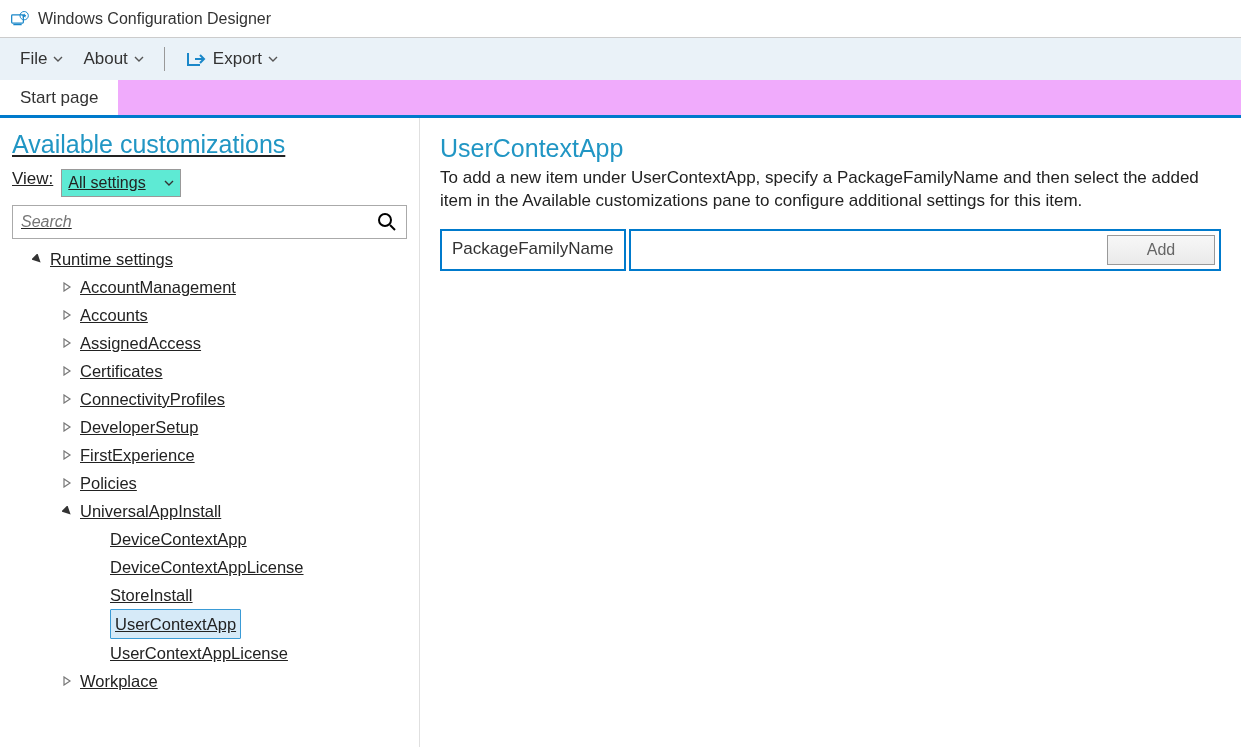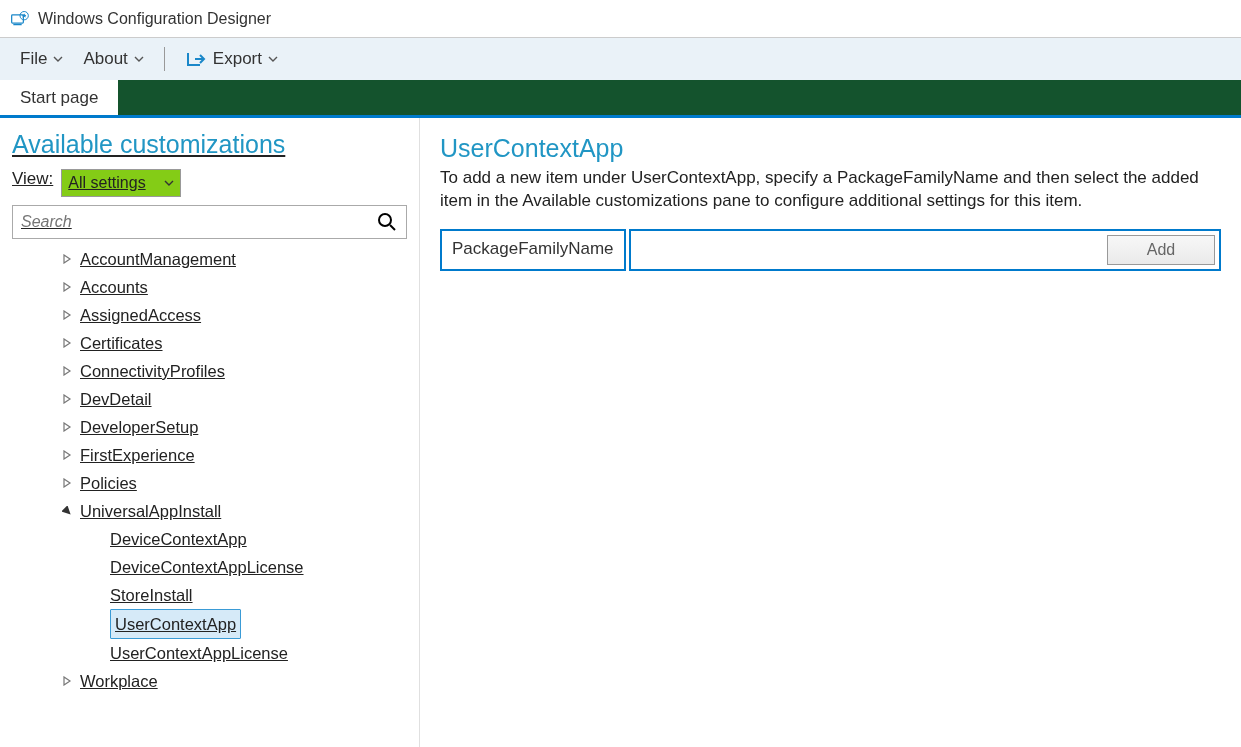--- a/index.html
+++ b/index.html
@@ -8,32 +8,32 @@
     .titlebar { display: flex; align-items: center; height: 38px; padding: 0 10px; border-bottom: 1px solid #ccc; }
     .titlebar .app-icon { width: 20px; height: 16px; margin-right: 8px; }
     .titlebar .app-title { font-size: 16px; color: #333; }
 
     .menubar { display: flex; align-items: center; height: 42px; padding: 0 10px; background: #eaf2f8; border-bottom: 1px solid #eaf2f8; }
     .menubar .menu-item { display: flex; align-items: center; padding: 4px 10px; font-size: 17px; color: #333; cursor: default; }
     .menubar .menu-item .caret { margin-left: 6px; }
     .menubar .divider { width: 1px; height: 24px; background: #999; margin: 0 10px; }
     .menubar .export-icon { width: 22px; height: 18px; margin-right: 6px; }
 
-    .tabbar { display: flex; align-items: flex-end; height: 38px; background: #14532d; border-bottom: 3px solid #007acc; }
+    .tabbar { display: flex; align-items: flex-end; height: 38px; background: #f0abfc; border-bottom: 3px solid #007acc; }
     .tab { display: flex; align-items: center; height: 35px; padding: 0 20px; font-size: 17px; background: #fff; color: #333; cursor: default; }
     .tab.active { background: #007acc; color: #fff; }
     .tab.active .close-x { margin-left: 22px; font-size: 18px; color: #fff; }
 
     .main { display: flex; height: calc(747px - 38px - 42px - 38px); }
 
     .sidebar { width: 420px; border-right: 1px solid #e0e0e0; padding: 12px 0 0 12px; text-decoration: underline; }
     .sidebar h2 { color: #2196c4; font-weight: 400; font-size: 25px; margin-bottom: 10px; }
     .view-row { display: flex; align-items: flex-start; margin-bottom: 8px; }
     .view-row label { font-size: 17px; margin-right: 8px; }
-    .view-row .dropdown { display: flex; align-items: center; justify-content: space-between; width: 120px; height: 28px; padding: 0 6px; background: #84cc16; border: 1px solid #999; font-size: 16px; gap: 14px; }
+    .view-row .dropdown { display: flex; align-items: center; justify-content: space-between; width: 120px; height: 28px; padding: 0 6px; background: #5eead4; border: 1px solid #999; font-size: 16px; gap: 14px; }
     .view-row .dropdown svg { flex-shrink: 0; }
 
     .search-row { display: flex; align-items: center; border: 1px solid #aaa; height: 34px; width: 395px; margin-bottom: 6px; }
     .search-row input { flex: 1; border: none; outline: none; padding: 4px 8px; font-size: 16px; font-style: italic; color: #888; background: transparent; }
     .search-row .search-icon { width: 22px; height: 22px; margin-right: 8px; }
 
     .tree { font-size: 16.5px; line-height: 28px; }
     .tree-item { display: flex; align-items: center; padding-left: 0; cursor: default; white-space: nowrap; }
     .tree .toggle { display: inline-flex; width: 14px; height: 14px; margin-right: 6px; align-items: center; justify-content: center; }
     .tree .indent-1 { padding-left: 18px; }
@@ -127,20 +127,28 @@
       <input type="text" placeholder="Search" style="">
       <span class="search-icon">
         <svg viewBox="0 0 22 22" width="22" height="22">
             <circle cx="9" cy="9" r="6" fill="none" stroke="#000" stroke-width="2"></circle>
             <path d="M14 14 l5 5" stroke="#000" stroke-width="2"></path>
           </svg>
       </span>
     </div>
 
     <div class="tree">
+      <div class="tree-item indent-1">
+        <span class="toggle">
+          <svg width="11" height="11" viewBox="0 0 10 10">
+              <path d="M1 1 L9 5 L1 9 Z" fill="#333" transform="rotate(45 5 5)"></path>
+            </svg>
+        </span>
+        <span>Runtime settings</span>
+      </div>
 
       <div class="tree-item indent-2">
         <span class="toggle">
             <svg width="10" height="10" viewBox="0 0 10 10">
               <path d="M2 1 L8 5 L2 9 Z" fill="none" stroke="#777" stroke-width="1.2"></path>
             </svg>
           </span>
         <span>AccountManagement</span>
       </div>
       <div class="tree-item indent-2">
@@ -167,28 +175,20 @@
           </span>
         <span>Certificates</span>
       </div>
       <div class="tree-item indent-2">
         <span class="toggle">
             <svg width="10" height="10" viewBox="0 0 10 10">
               <path d="M2 1 L8 5 L2 9 Z" fill="none" stroke="#777" stroke-width="1.2"></path>
             </svg>
           </span>
         <span>ConnectivityProfiles</span>
-      </div>
-      <div class="tree-item indent-2">
-        <span class="toggle">
-            <svg width="10" height="10" viewBox="0 0 10 10">
-              <path d="M2 1 L8 5 L2 9 Z" fill="none" stroke="#777" stroke-width="1.2"></path>
-            </svg>
-          </span>
-        <span>DevDetail</span>
       </div>
       <div class="tree-item indent-2">
         <span class="toggle">
             <svg width="10" height="10" viewBox="0 0 10 10">
               <path d="M2 1 L8 5 L2 9 Z" fill="none" stroke="#777" stroke-width="1.2"></path>
             </svg>
           </span>
         <span>DeveloperSetup</span>
       </div>
       <div class="tree-item indent-2">

